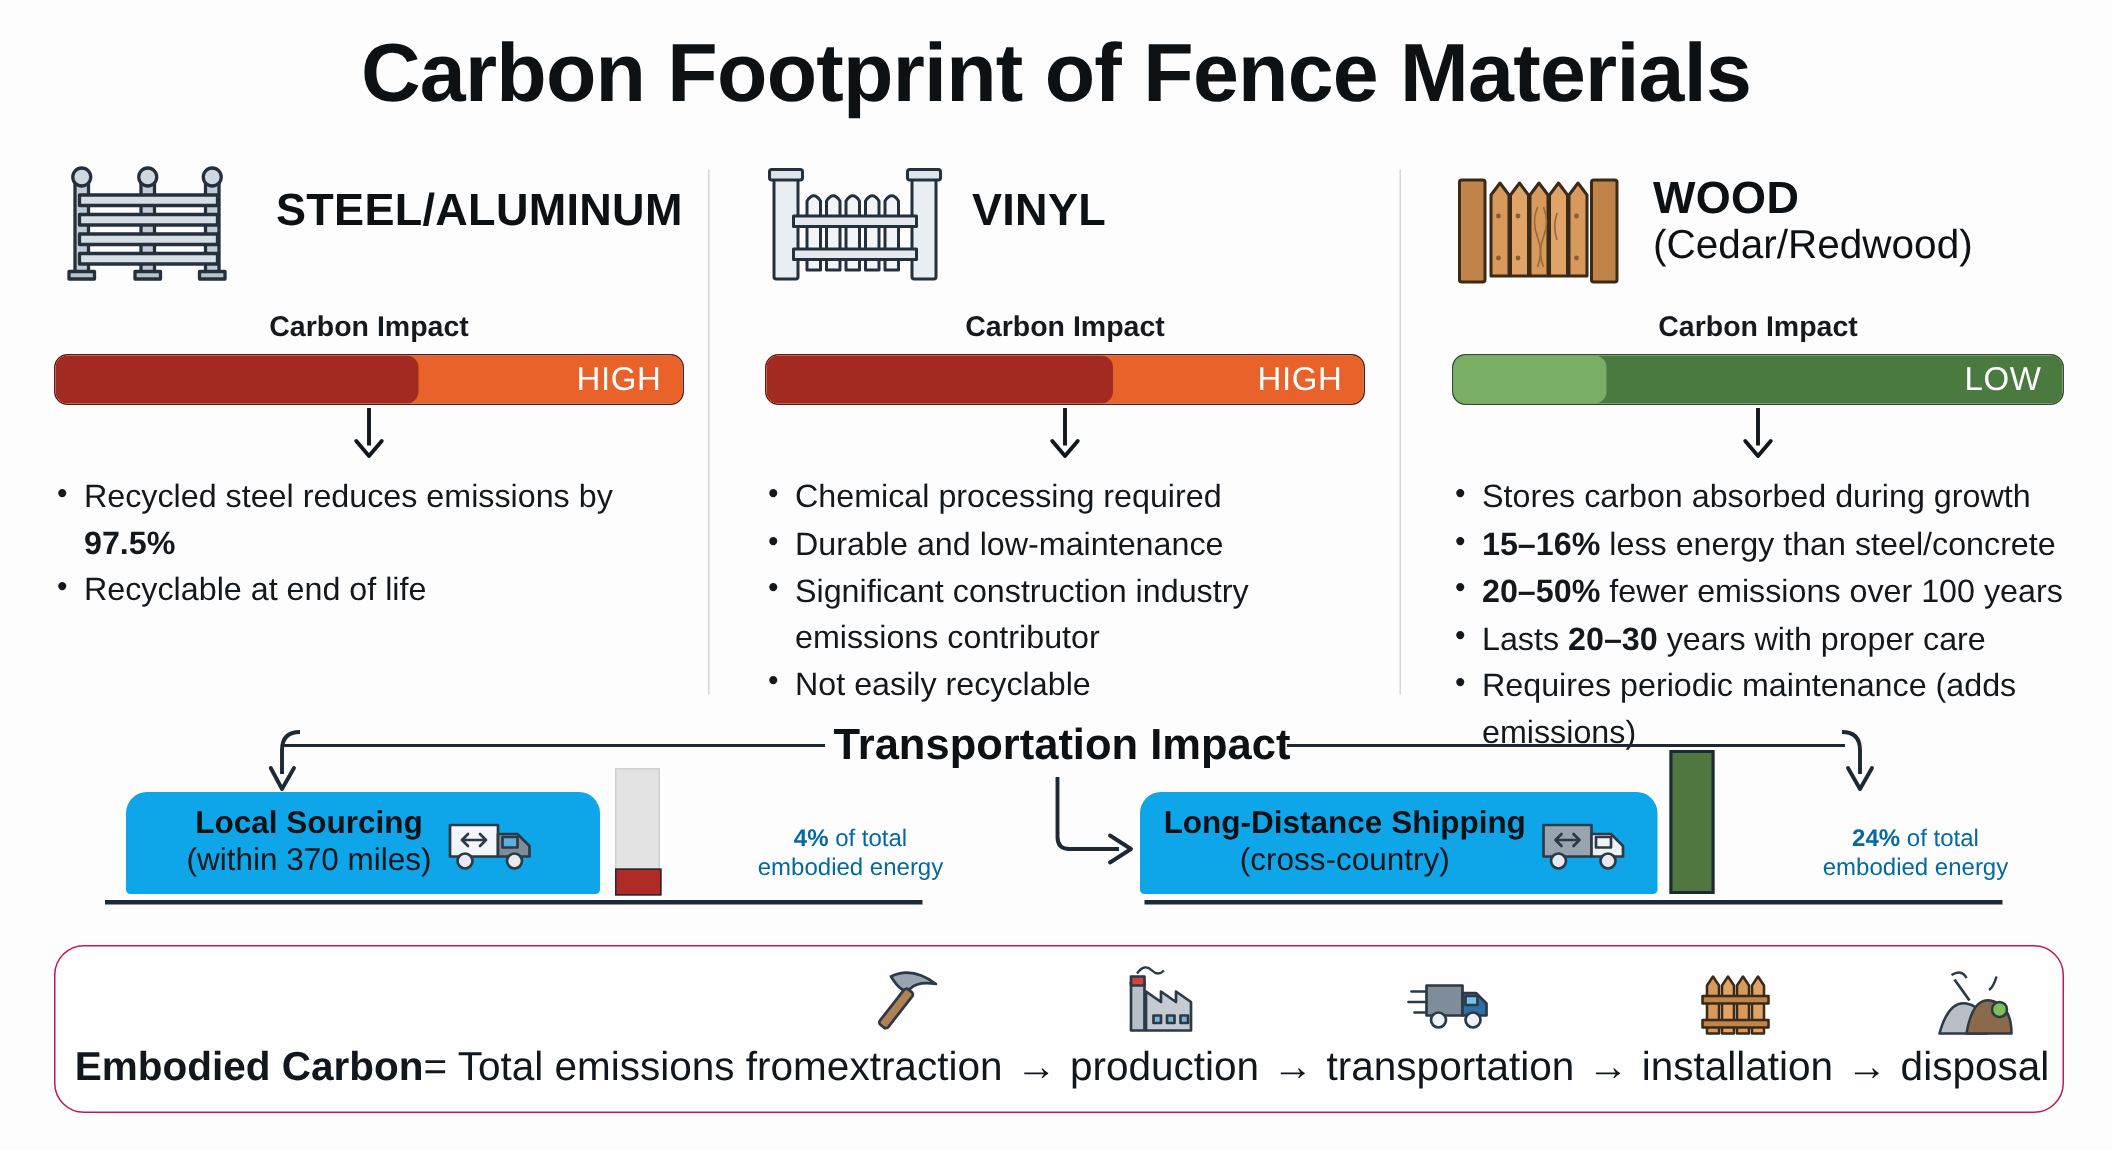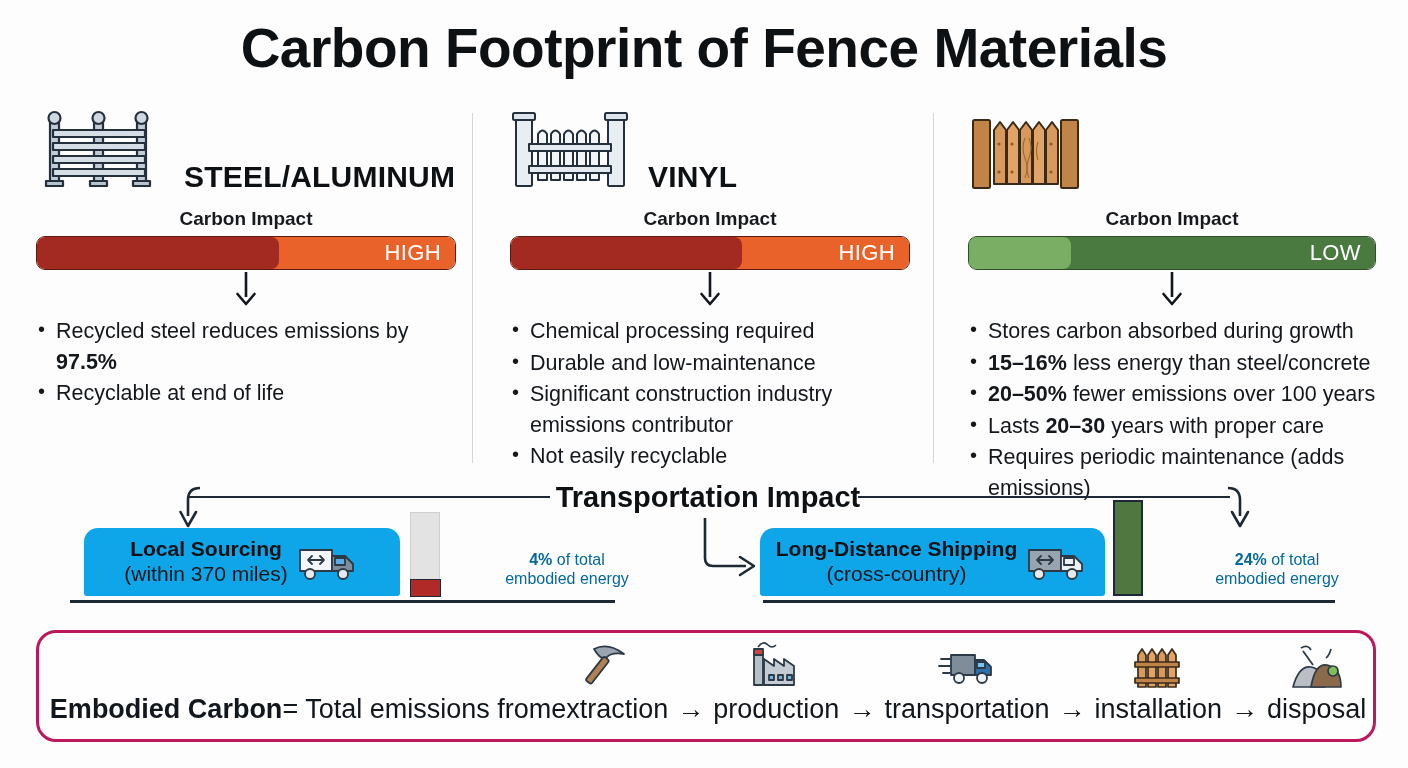--- a/index.html
+++ b/index.html
@@ -33,21 +33,21 @@
 
   .divider {
     position: absolute; top: 113px; width: 1px; height: 350px;
     background: #d3d6da;
   }
   .div1 { left: 472px; }
   .div2 { left: 933px; }
 
   .head-row { display: flex; align-items: flex-start; height: 92px; }
   .fence-icon { flex: 0 0 auto; width: 132px; height: 85px; }
-  .head-text { padding-left: 16px; padding-top: 18px; margin-top: 36px; }
+  .head-text { padding-left: 16px; padding-top: 18px; }
   .mat-name {
     font-size: 30px; font-weight: bold; letter-spacing: 0.2px;
     line-height: 1.0; color: #0e1114;
   }
   .mat-sub { font-size: 27px; font-weight: normal; line-height: 1.12; color: #0e1114; }
 
   .ci-label {
     text-align: center; font-size: 19px; font-weight: bold;
     margin-top: 8px; color: #16191d;
   }
@@ -134,21 +134,21 @@
   .pct b { font-weight: bold; }
 
   .baserule { position: absolute; height: 0; border-top: 3px solid #1d2a36; }
   .baserule-l { top: 600px; left: 70px; width: 545px; }
   .baserule-r { top: 600px; left: 763px; width: 572px; }
 
   
   .defbox {
     position: absolute; left: 36px; top: 630px;
     width: 1340px; height: 112px;
-    border: 3px solid #be185d; border-radius: 20px;
+    border: 1px solid #be185d; border-radius: 20px;
     background: #fefefe;
   }
   .defrow {
     position: absolute; left: 0; right: 0; bottom: 14px;
     display: flex; align-items: baseline; justify-content: center;
     font-size: 27px; color: #11171d; white-space: nowrap;
   }
   .defrow .lead { font-weight: bold; padding-left: 4px; }
   .stage { position: relative; display: inline-block; }
   .stage-ico {
@@ -284,20 +284,24 @@
               <circle cx="31" cy="36" r="1.6"></circle>
                 <circle cx="31" cy="64" r="1.6"></circle>
               <circle cx="44" cy="36" r="1.6"></circle>
                 <circle cx="44" cy="64" r="1.6"></circle>
               <circle cx="83" cy="36" r="1.6"></circle>
                 <circle cx="83" cy="64" r="1.6"></circle>
             </g>
           </g>
         </svg>
       </span>
+      <span class="head-text" style="padding-top:10px">
+        <div class="mat-name">WOOD</div>
+        <div class="mat-sub">(Cedar/Redwood)</div>
+      </span>
     </div>
 
     <div class="ci-label">Carbon Impact</div>
 
     <div class="bar-wrap">
       <div class="bar green">
         <div class="bar-rest" style="background:#4A7A40"></div>
         <div class="bar-fill" style="width:25%;background:#79AE64"></div>
         <span class="bar-text">LOW</span>
       </div>

